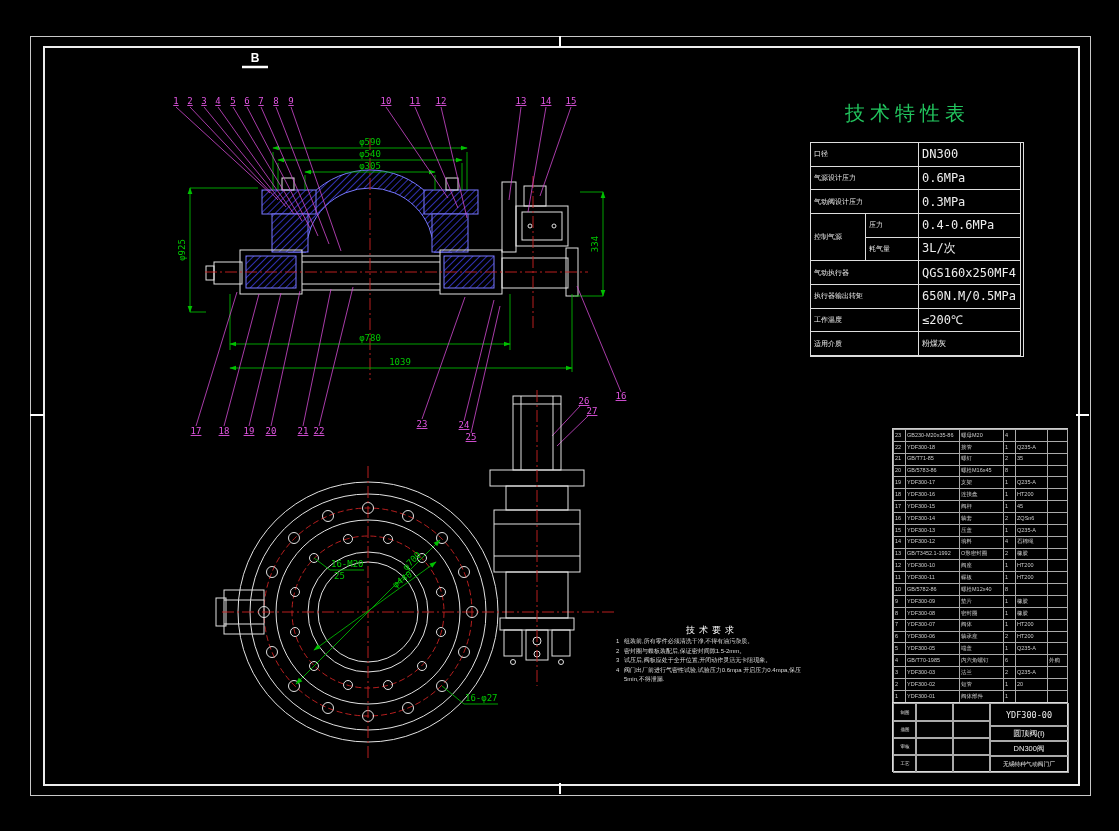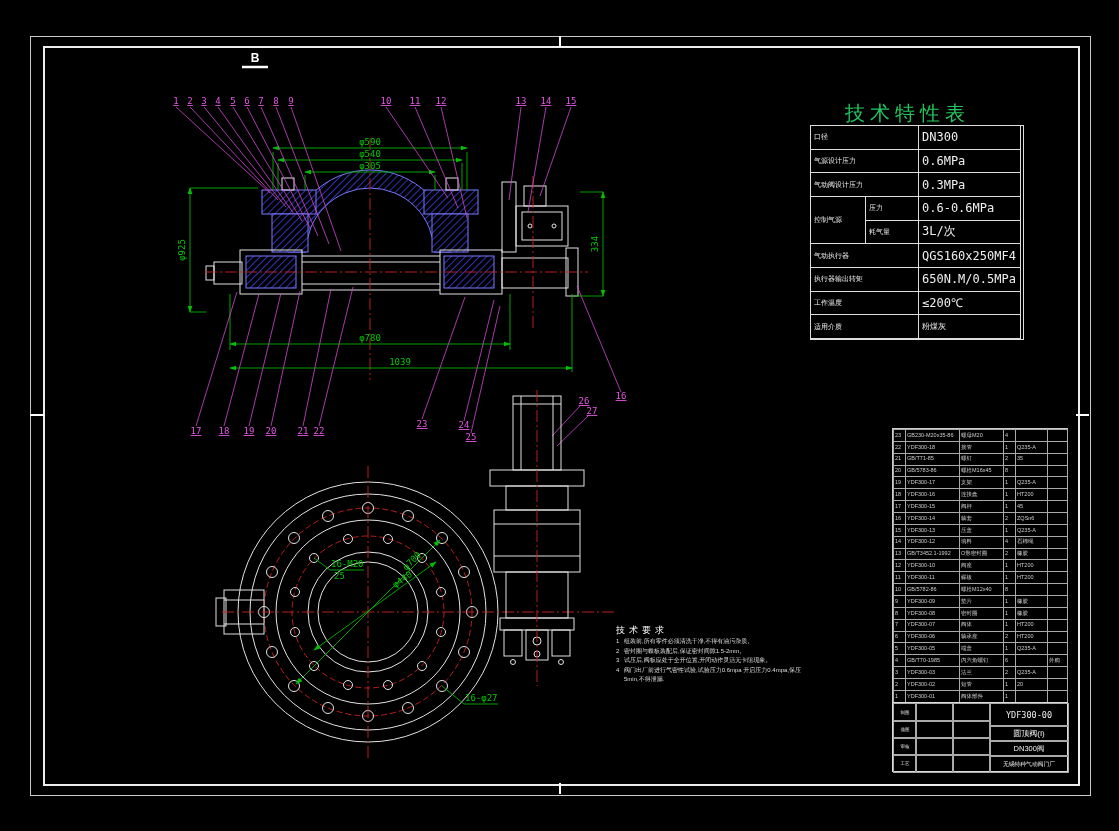--- a/index.html
+++ b/index.html
@@ -17,40 +17,40 @@
   .r{stroke:#cc2222;fill:none;stroke-width:.9;stroke-dasharray:12 3 2 3;}
   .rd{stroke:#cc2222;fill:none;stroke-width:.9;stroke-dasharray:6 3;}
   .g{stroke:#00b400;fill:none;stroke-width:.9;}
   .m{stroke:#d24ad2;fill:none;stroke-width:.8;}
   text.c{fill:#e255e2;font:9px "DejaVu Sans Mono",monospace;text-anchor:middle;text-decoration:underline;}
   text.d{fill:#00c800;font:9px "DejaVu Sans Mono",monospace;text-anchor:middle;}
   text.dl{text-anchor:start;}
   text.b{fill:#fff;font:bold 12px "Liberation Sans",sans-serif;text-anchor:middle;}
   
   .spec-title{left:845px;top:100px;color:#22c55e;font-size:20px;letter-spacing:5px;}
-  .spec{left:810px;top:125px;width:212px;height:213px;border:1px solid #ddd;
+  .spec{left:810px;top:142px;width:212px;height:213px;border:1px solid #ddd;
         display:grid;grid-template-columns:55px 53px 102px;grid-template-rows:repeat(9,1fr);}
   .spec>div{border-right:1px solid #ddd;border-bottom:1px solid #ddd;display:flex;
             align-items:center;padding-left:3px;color:#eee;overflow:hidden;}
   .spec .lab{font-size:7px;}
   .spec .val{font-family:"DejaVu Sans Mono",monospace;font-size:12px;}
   .spec .val-s{font-family:"DejaVu Sans Mono",monospace;font-size:8px;text-align:right;}
   .span2c{grid-column:1/3;}
   .span2r{grid-row:span 2;}
   
   .bom{left:892px;top:428px;width:174px;height:274px;border:1px solid #ccc;}
   .bom table{width:100%;height:100%;border-collapse:collapse;table-layout:fixed;}
   .bom td{border:0.5px solid #aaa;color:#ccc;font-size:5.5px;line-height:1;
           padding:0 1px;overflow:hidden;white-space:nowrap;}
   
   .tb{left:892px;top:702px;width:174px;height:68px;border:1px solid #ddd;color:#eee;text-align:right;}
   .tb .cell{position:absolute;border:0.5px solid #aaa;display:flex;align-items:center;justify-content:center;overflow:hidden;}
   
   .techreq{left:616px;top:624px;width:192px;color:#ddd;}
-  .tr-title{font-size:9px;letter-spacing:4px;color:#fff;margin-bottom:0;}
+  .tr-title{text-align:center;font-size:9px;letter-spacing:4px;color:#fff;margin-bottom:0;}
   .tr-item{display:flex;font-size:6px;line-height:1.45;margin-bottom:1px;}
   .tr-n{width:8px;flex:none;}
 </style>
 </head>
 <body>
 
 <div id="canvas">
 
   <div class="abs frame-outer"></div>
   <div class="abs frame-inner"></div>
@@ -264,21 +264,21 @@
   <div class="abs spec-title">技术特性表</div>
   <div class="abs spec">
     <div class="lab span2c">口径</div>
     <div class="val">DN300</div>
     <div class="lab span2c">气源设计压力</div>
     <div class="val">0.6MPa</div>
     <div class="lab span2c">气动阀设计压力</div>
     <div class="val">0.3MPa</div>
     <div class="lab span2r">控制气源</div>
     <div class="lab">压力</div>
-    <div class="val">0.6-0.6MPa</div>
+    <div class="val">0.4-0.6MPa</div>
     <div class="lab">耗气量</div>
     <div class="val">3L/次</div>
     <div class="lab span2c">气动执行器</div>
     <div class="val">QGS160x250MF4</div>
     <div class="lab span2c">执行器输出转矩</div>
     <div class="val">650N.M/0.5MPa</div>
     <div class="lab span2c">工作温度</div>
     <div class="val">≤200℃</div>
     <div class="lab span2c">适用介质</div>
     <div class="val-s">粉煤灰</div>

